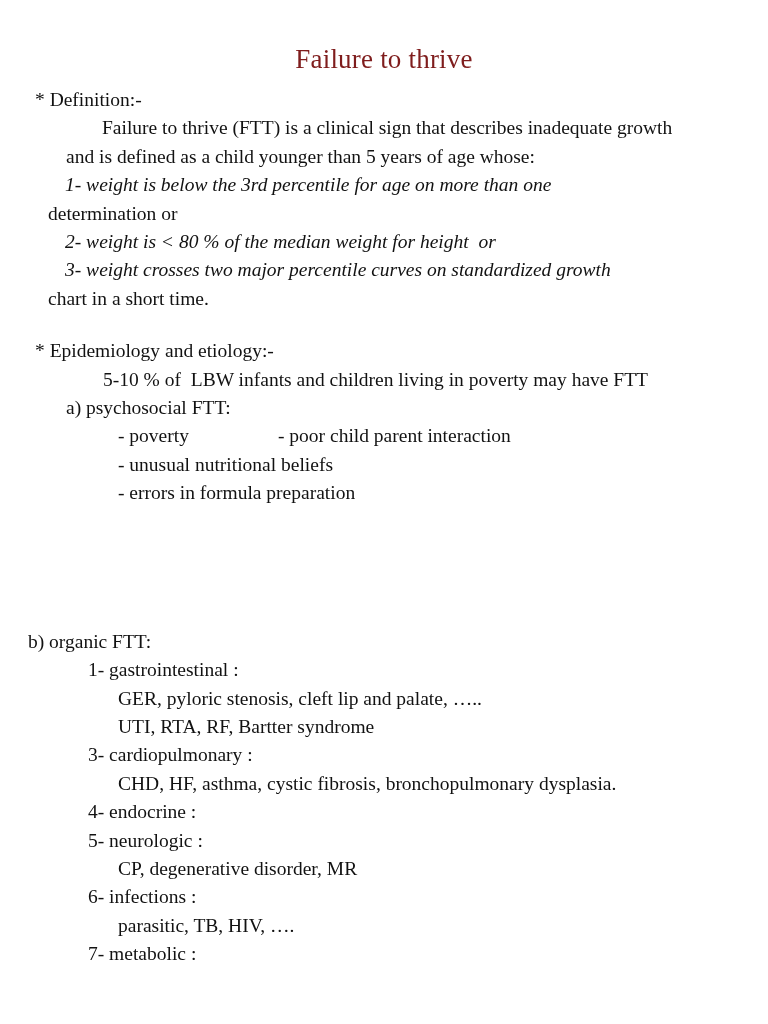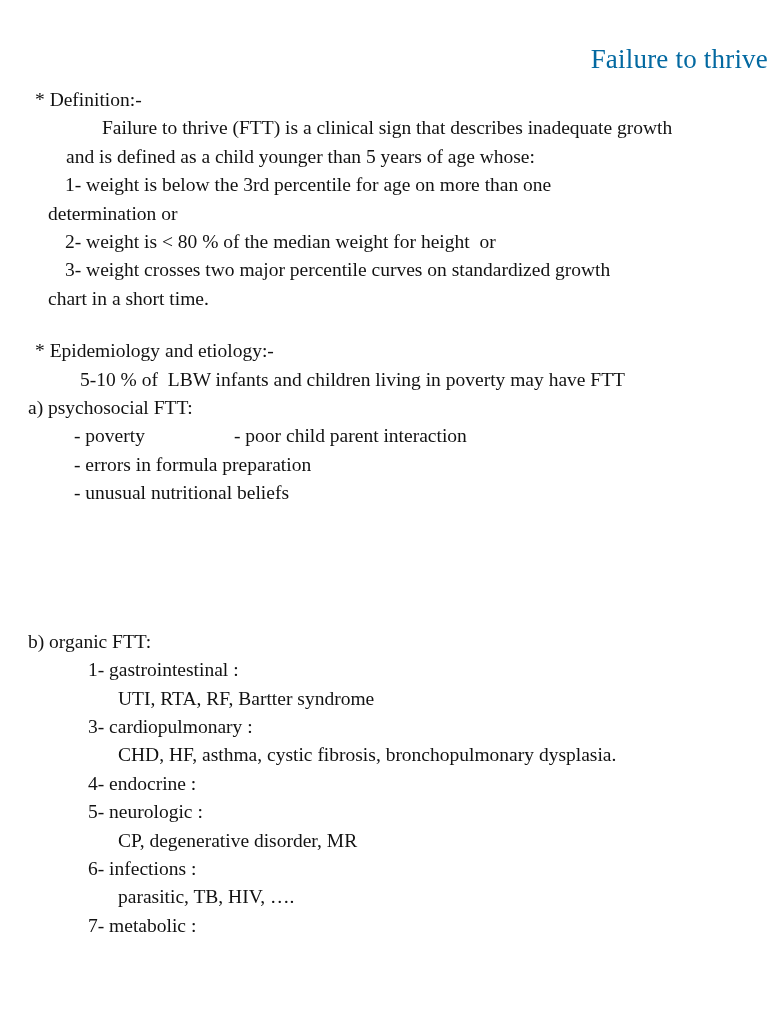--- a/index.html
+++ b/index.html
@@ -15,45 +15,45 @@
     color: #0d0d0d;
     position: relative;
   }
   .slide {
     position: relative;
     width: 768px;
     height: 1024px;
     background: #ffffff;
   }
   .title {
-    text-align: right;
+    text-align: center;
     font-size: 27px;
     line-height: 34px;
     margin-top: 42px;
     letter-spacing: 0.2px;
-    color: #0369a1;
+    color: #7f1d1d;
   }
   .body-block {
     margin-top: 10px;
   }
   .line {
     font-size: 19.5px;
     line-height: 28.4px;
     white-space: pre;
     color: #121212;
   }
   
   .ind-head   { padding-left: 35px; }   
   .ind-1      { padding-left: 102px; }   
   .ind-1b     { padding-left: 66px; }   
-  .ind-num    { padding-left: 65px; }   
+  .ind-num    { padding-left: 65px; font-style: italic; }   
   .ind-sub    { padding-left: 48px; }   
-  .ind-epi    { padding-left: 80px; }   
-  .ind-alpha  { padding-left: 28px; }   
-  .ind-dash   { padding-left: 74px; }  
+  .ind-epi    { padding-left: 103px; }   
+  .ind-alpha  { padding-left: 66px; }   
+  .ind-dash   { padding-left: 118px; }  
   .ind-borg   { padding-left: 28px; }   
   .ind-onum   { padding-left: 88px; }   
   .ind-odet   { padding-left: 118px; }  
   .gap-small  { height: 24px; }
   .gap-large  { height: 120px; }
   .col-a { display: inline-block; width: 160px; }
 </style>
 </head>
 <body>
 
@@ -78,30 +78,31 @@
   <div class="gap-small"></div>
 
   <div>
     <div class="line ind-head">* Epidemiology and etiology:-</div>
     <div class="line ind-epi">5-10 % of  LBW infants and children living in poverty may have FTT</div>
 
     <div class="line ind-alpha">a) psychosocial FTT:</div>
 
     <div class="line ind-dash"><span class="col-a">- poverty</span><span>- poor child parent interaction</span></div>
 
+    <div class="line ind-dash">- unusual nutritional beliefs</div>
     <div class="line ind-dash">- errors in formula preparation</div>
-    <div class="line ind-dash">- unusual nutritional beliefs</div>
   </div>
 
   <div class="gap-large"></div>
 
   <div>
     <div class="line ind-borg">b) organic FTT:</div>
 
     <div class="line ind-onum">1- gastrointestinal :</div>
+    <div class="line ind-odet">GER, pyloric stenosis, cleft lip and palate, …..</div>
 
     <div class="line ind-odet">UTI, RTA, RF, Bartter syndrome</div>
 
     <div class="line ind-onum">3- cardiopulmonary :</div>
     <div class="line ind-odet">CHD, HF, asthma, cystic fibrosis, bronchopulmonary dysplasia.</div>
 
     <div class="line ind-onum">4- endocrine :</div>
 
     <div class="line ind-onum">5- neurologic :</div>
     <div class="line ind-odet">CP, degenerative disorder, MR</div>

